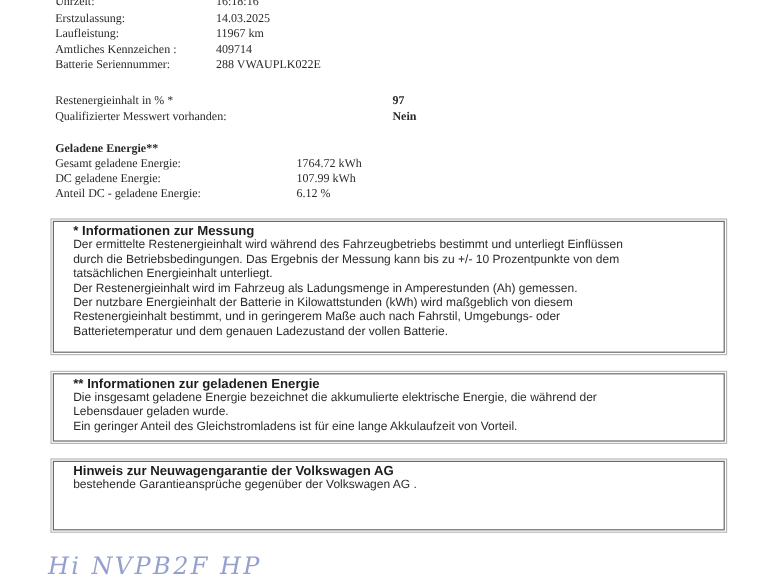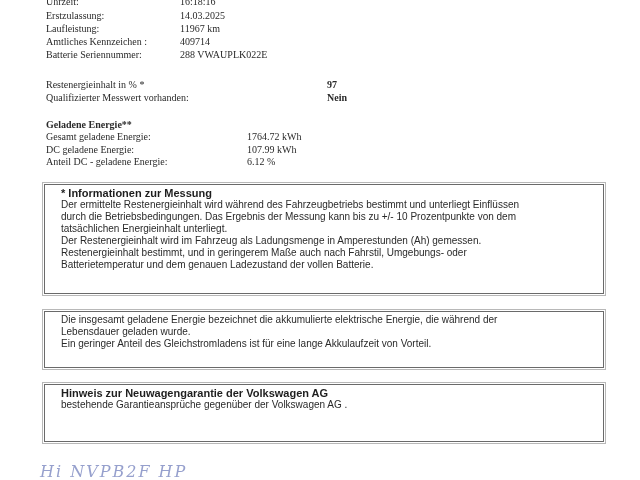--- a/index.html
+++ b/index.html
@@ -14,21 +14,21 @@
   .row2 .val { left:281px; font-weight:bold; }
   .row3 .val { left:158px;margin-left:43px; }
   .bold { font-weight:bold; }
   .box {
     position:absolute; left:44px; width:560px;
     border:1px solid #6a6a6a; outline:1px solid #b8b8b8; outline-offset:1px;
     padding:2px 3px 3px 16px; box-sizing:border-box; background:#fff;
   }
   .box .title { font-weight:bold; font-size:11px; line-height:12px; color:#1e1e1e; }
   .box .line { white-space:nowrap; line-height:12px; font-size:10px; }
-  .hand { position:absolute; top:466px; left:40px; color:#6a78b8; font-family:"DejaVu Serif", serif; font-size:16px; opacity:0.7; letter-spacing:2px; font-style:italic; }
+  .hand { position:absolute; top:466px; left:40px; color:#6a78b8; font-family:"DejaVu Serif", serif; font-size:20px; opacity:0.7; letter-spacing:2px; font-style:italic; }
 </style>
 </head>
 <body>
 
 <div>
   <div class="row" style="top:-4px">
     <span class="lbl">Uhrzeit:</span>
     <span class="val">16:18:16</span>
   </div>
   <div class="row" style="top:10px">
@@ -75,25 +75,27 @@
     <span class="val">6.12 %</span>
   </div>
 </div>
 
 <div class="box" style="top:184px; height:110px">
   <div class="title">* Informationen zur Messung</div>
   <div class="line">Der ermittelte Restenergieinhalt wird während des Fahrzeugbetriebs bestimmt und unterliegt Einflüssen</div>
   <div class="line">durch die Betriebsbedingungen. Das Ergebnis der Messung kann bis zu +/- 10 Prozentpunkte von dem</div>
   <div class="line">tatsächlichen Energieinhalt unterliegt.</div>
   <div class="line">Der Restenergieinhalt wird im Fahrzeug als Ladungsmenge in Amperestunden (Ah) gemessen.</div>
+  <div class="line">Der nutzbare Energieinhalt der Batterie in Kilowattstunden (kWh) wird maßgeblich von diesem</div>
   <div class="line">Restenergieinhalt bestimmt, und in geringerem Maße auch nach Fahrstil, Umgebungs- oder</div>
   <div class="line">Batterietemperatur und dem genauen Ladezustand der vollen Batterie.</div>
 </div>
 
 <div class="box" style="top:311px; height:57px">
+  <div class="title">** Informationen zur geladenen Energie</div>
   <div class="line">Die insgesamt geladene Energie bezeichnet die akkumulierte elektrische Energie, die während der</div>
   <div class="line">Lebensdauer geladen wurde.</div>
   <div class="line">Ein geringer Anteil des Gleichstromladens ist für eine lange Akkulaufzeit von Vorteil.</div>
 </div>
 
 <div class="box" style="top:384px; height:58px">
   <div class="title">Hinweis zur Neuwagengarantie der Volkswagen AG</div>
   <div class="line">bestehende Garantieansprüche gegenüber der Volkswagen AG .</div>
 </div>
 

